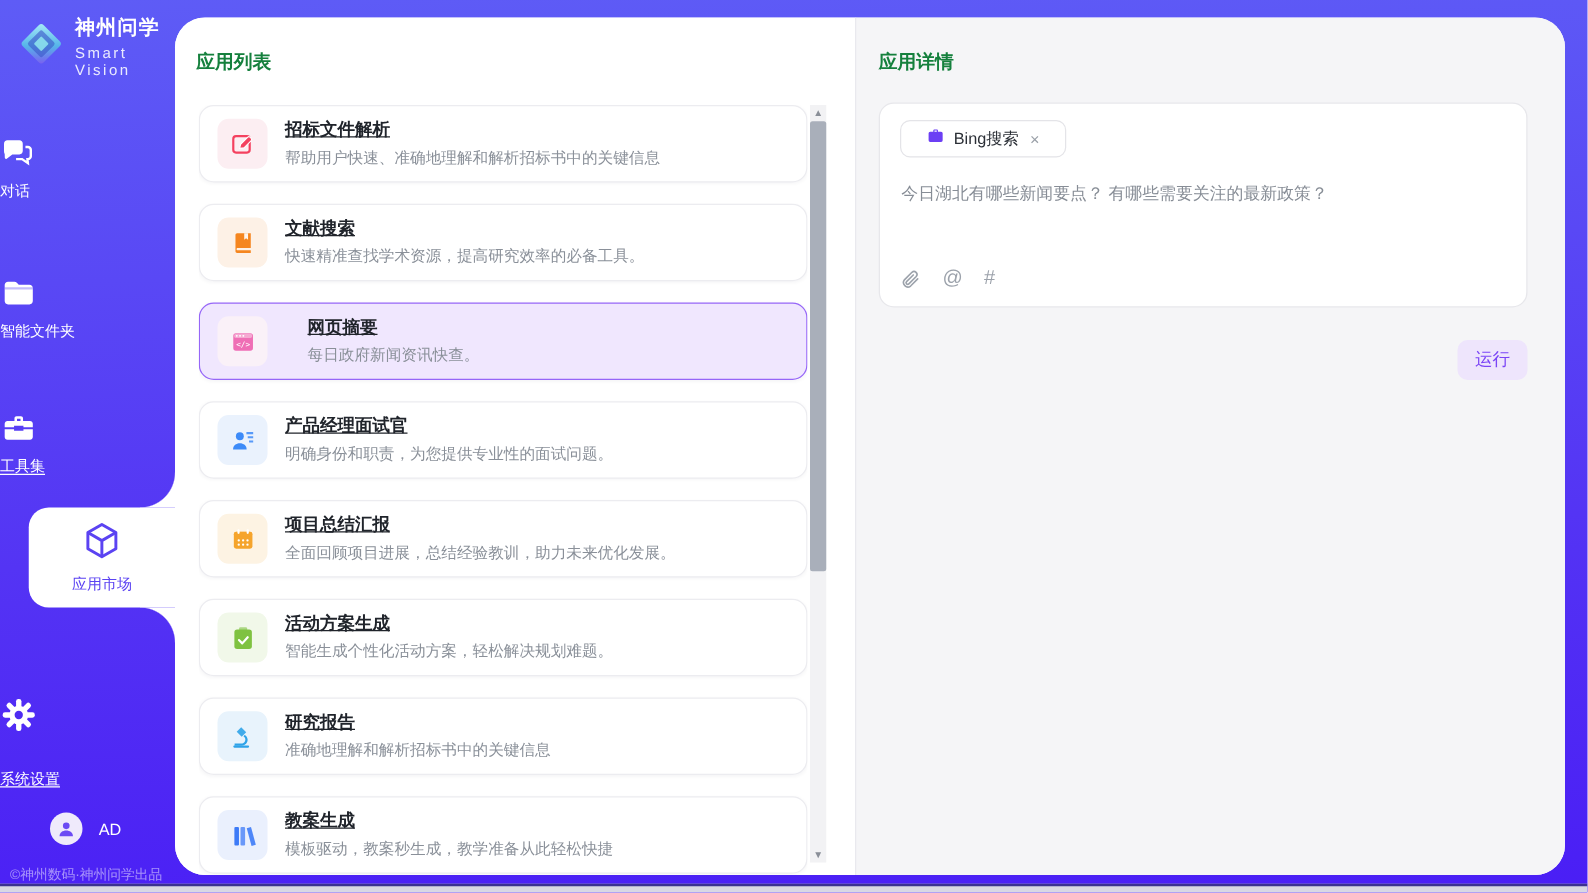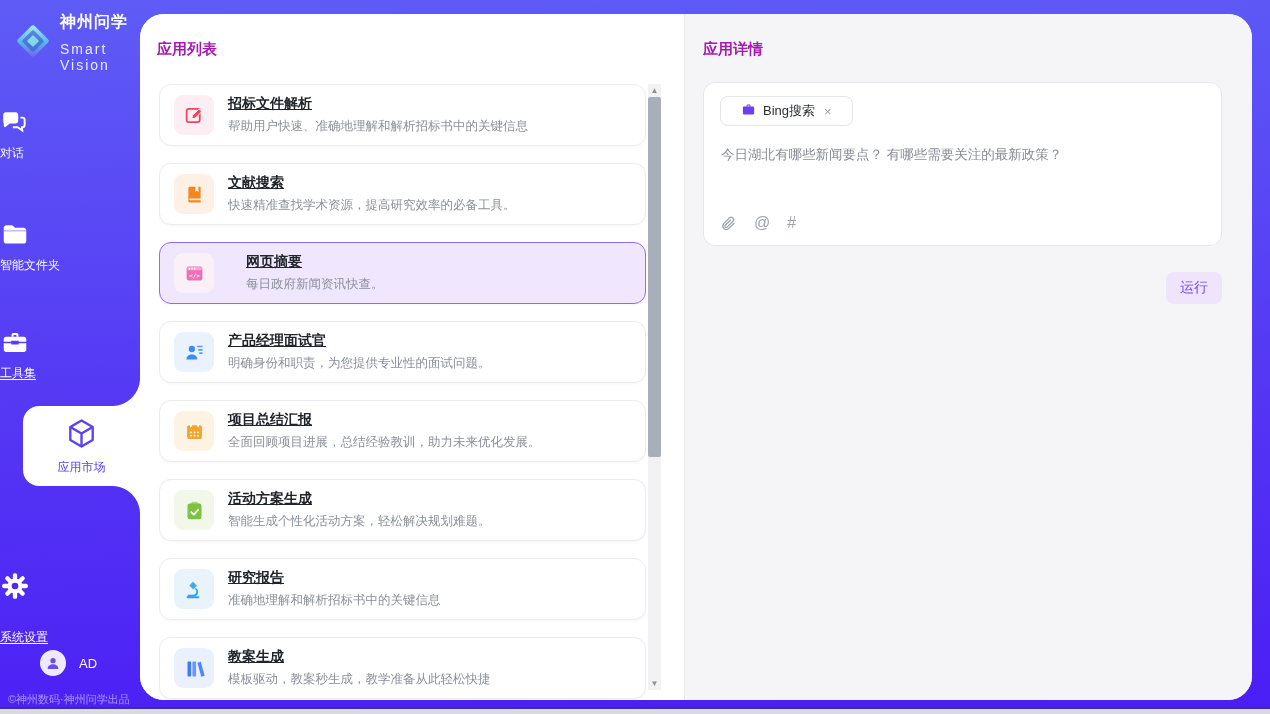--- a/index.html
+++ b/index.html
@@ -7,21 +7,21 @@
   body {
     font-family:"Liberation Sans","DejaVu Sans",sans-serif;
     background:linear-gradient(178deg,#5E5CF6 0%,#5434F4 60%,#4A1EF5 100%);
     position:relative; color:#20242B;
   }
 
   
   .sidebar { position:absolute; left:0; top:0; width:140px; height:714px; }
   .logo { position:absolute; top:12px; left:14px; display:flex; align-items:center; gap:8px; }
   .logo-text .cn { color:#fff; font-size:16px; font-weight:bold; letter-spacing:1px; }
-  .logo-text .en { color:#EAEAFE; font-size:14px; letter-spacing:2px; margin-top:8px; }
+  .logo-text .en { color:#EAEAFE; font-size:12px; letter-spacing:2px; margin-top:2px; }
   .nav-item { position:absolute; left:0; width:164px; display:flex; flex-direction:column;
               align-items:flex-start; gap:7px; cursor:pointer; }
   .nav-item .nav-label { color:#fff; font-size:12px; }
   .nav-item .nav-label.u { text-decoration:underline; text-underline-offset:2px; }
   .nav-item svg { display:block; }
 
   .nav-bubble { position:absolute; left:23px; right:0; top:406px; height:80px;
                 background:#fff; border-radius:16px 0 0 16px;
                 display:flex; flex-direction:column; align-items:center; justify-content:center;
                 gap:5px; cursor:pointer; }
@@ -36,21 +36,21 @@
             display:flex; align-items:center; justify-content:center; }
   .user-name { color:#fff; font-size:13px; }
   .copyright { position:absolute; left:8px; bottom:7px; color:rgba(255,255,255,.5); font-size:11px; white-space:nowrap; }
 
   
   .content { position:absolute; left:140px; top:14px; right:18px; bottom:14px;
              border-radius:24px; overflow:hidden; background:#fff; display:flex; }
 
   
   .list-panel { position:relative; width:544px; background:#fff; flex:none; }
-  .panel-title { font-size:15px; font-weight:bold; color:#a21caf; }
+  .panel-title { font-size:15px; font-weight:bold; color:#15803d; }
   .list-panel .panel-title { position:absolute; top:26px; left:17px; }
   .cards { position:absolute; top:70px; left:19px; width:487px; bottom:0; overflow:hidden; }
   .card { height:62px; margin-bottom:17px; background:#fff; border:1px solid #ECECF0;
           border-radius:12px; box-shadow:0 1px 3px rgba(30,30,60,.04);
           display:flex; align-items:center; padding:0 14px; gap:14px; cursor:pointer; }
   .card.selected { background:#F0E7FE; border:1.5px solid #9666F8;gap:32px; }
   .card-icon { width:40px; height:40px; border-radius:9px; flex:none;
                display:flex; align-items:center; justify-content:center; }
   .card-body { min-width:0; }
   .card-title { font-size:14px; font-weight:bold; color:#20242B; margin-bottom:5px;text-decoration:underline; }
@@ -145,21 +145,21 @@
       </div>
       <div class="nav-bubble">
         <span><svg viewBox="0 0 28 28" width="33" height="33">
             <g fill="none" stroke="currentColor" stroke-width="2" stroke-linejoin="round">
               <path d="M14 3l9.5 5.5v11L14 25l-9.5-5.5v-11z"></path>
               <path d="M4.5 8.5L14 14l9.5-5.5M14 14v11"></path>
             </g>
           </svg></span>
         <span class="nav-label">应用市场</span>
       </div>
-      <div class="nav-item" style="top: 571px; gap: 28px;">
+      <div class="nav-item" style="top: 557px; gap: 28px;">
         <span>
           <svg viewBox="0 0 28 28" width="30" height="30">
             <g fill="#fff">
               <rect x="12" y="2" width="4" height="24" rx="1.8"></rect>
               <rect x="12" y="2" width="4" height="24" rx="1.8" transform="rotate(45 14 14)"></rect>
               <rect x="12" y="2" width="4" height="24" rx="1.8" transform="rotate(90 14 14)"></rect>
               <rect x="12" y="2" width="4" height="24" rx="1.8" transform="rotate(135 14 14)"></rect>
               <circle cx="14" cy="14" r="7"></circle>
             </g>
             <circle cx="14" cy="14" r="3.1" fill="#4E2BF2"></circle>

